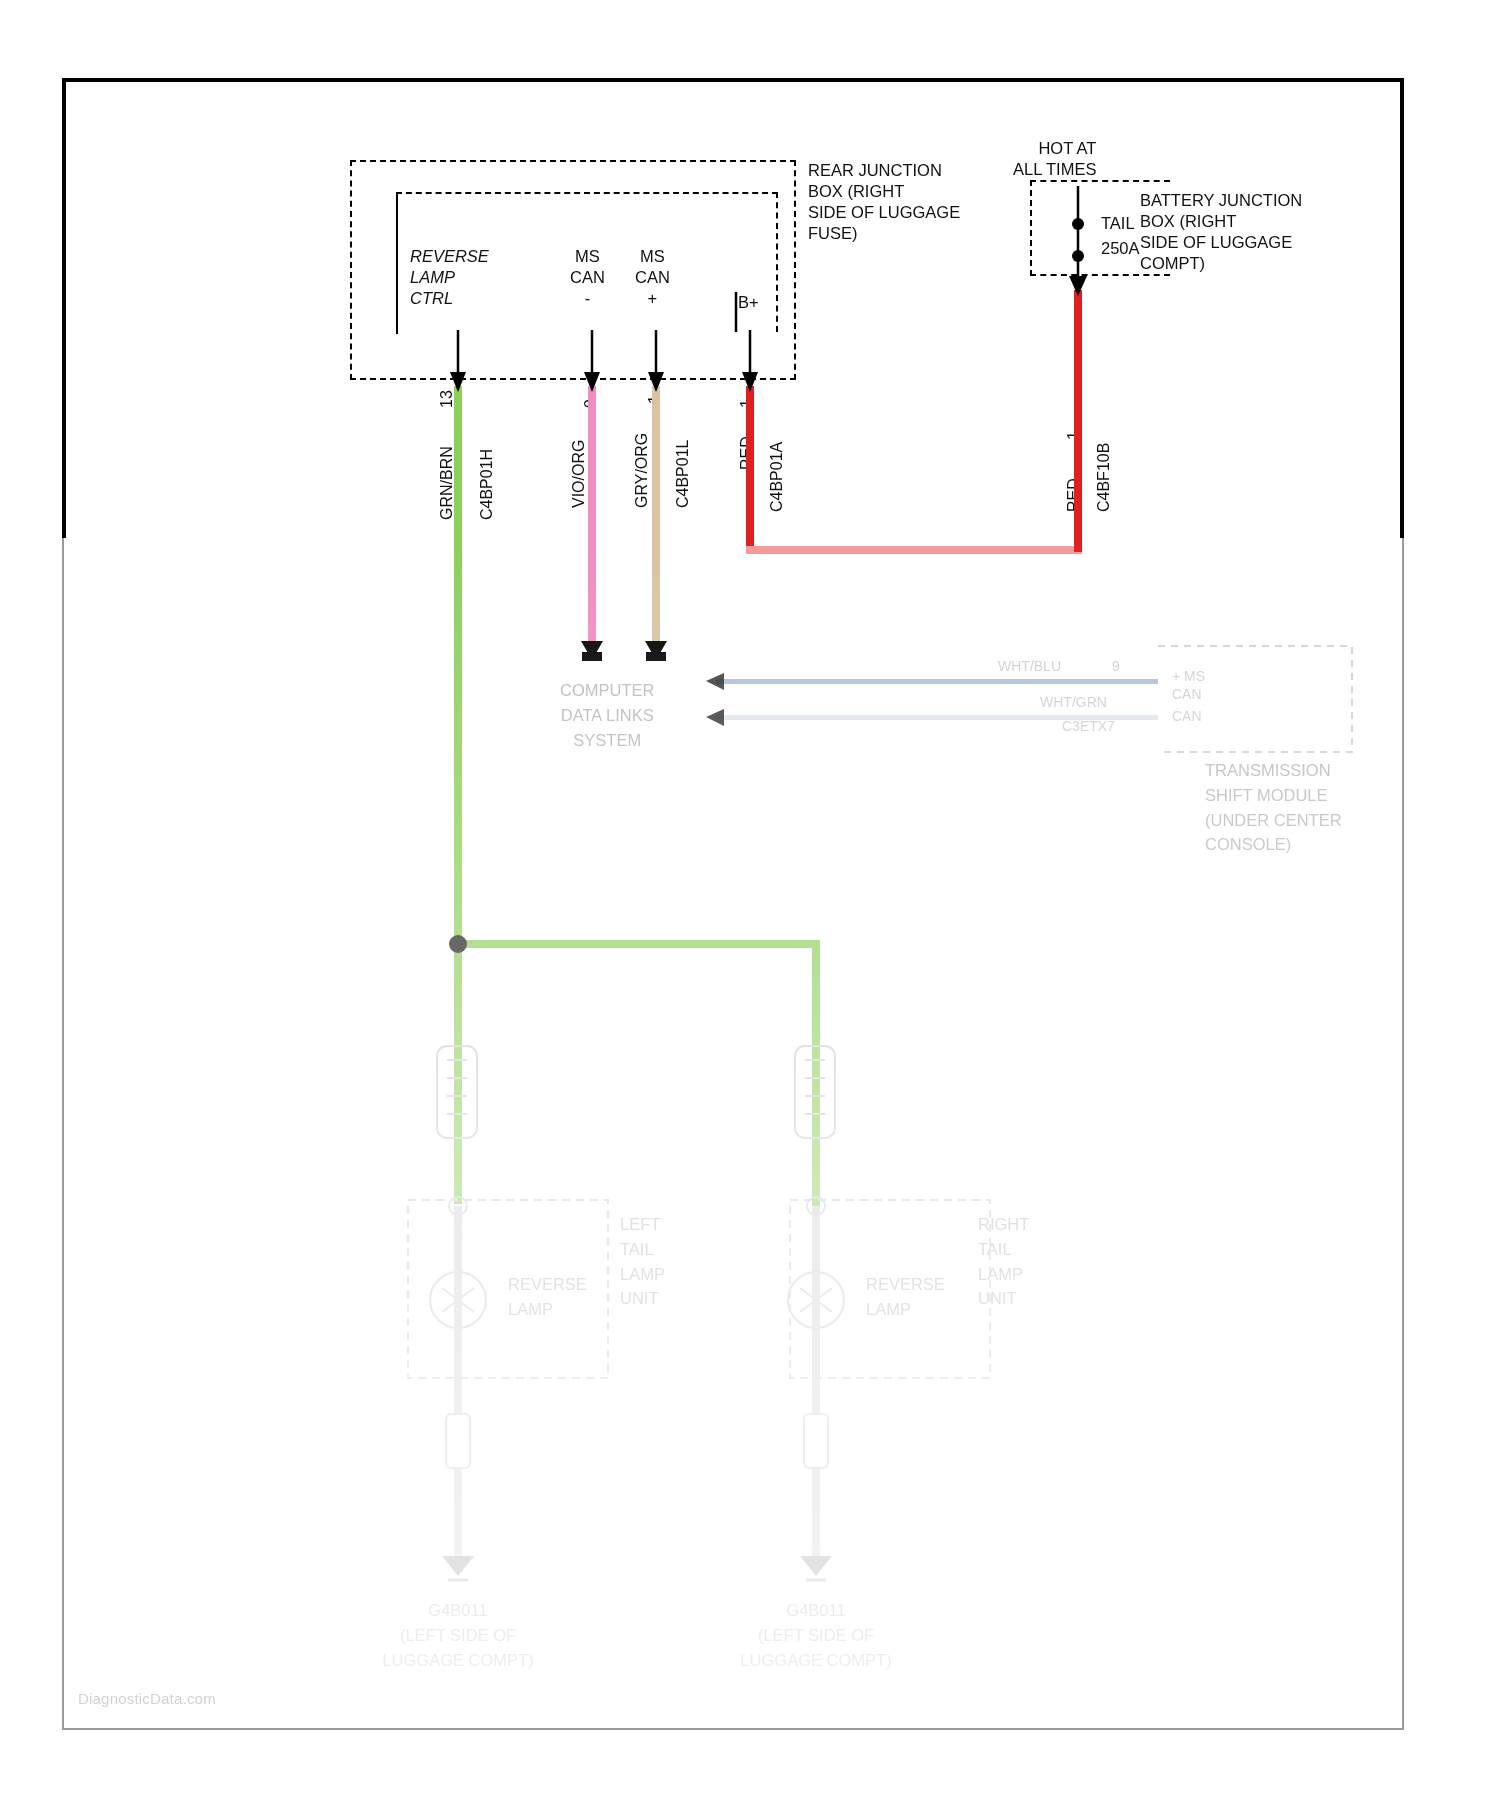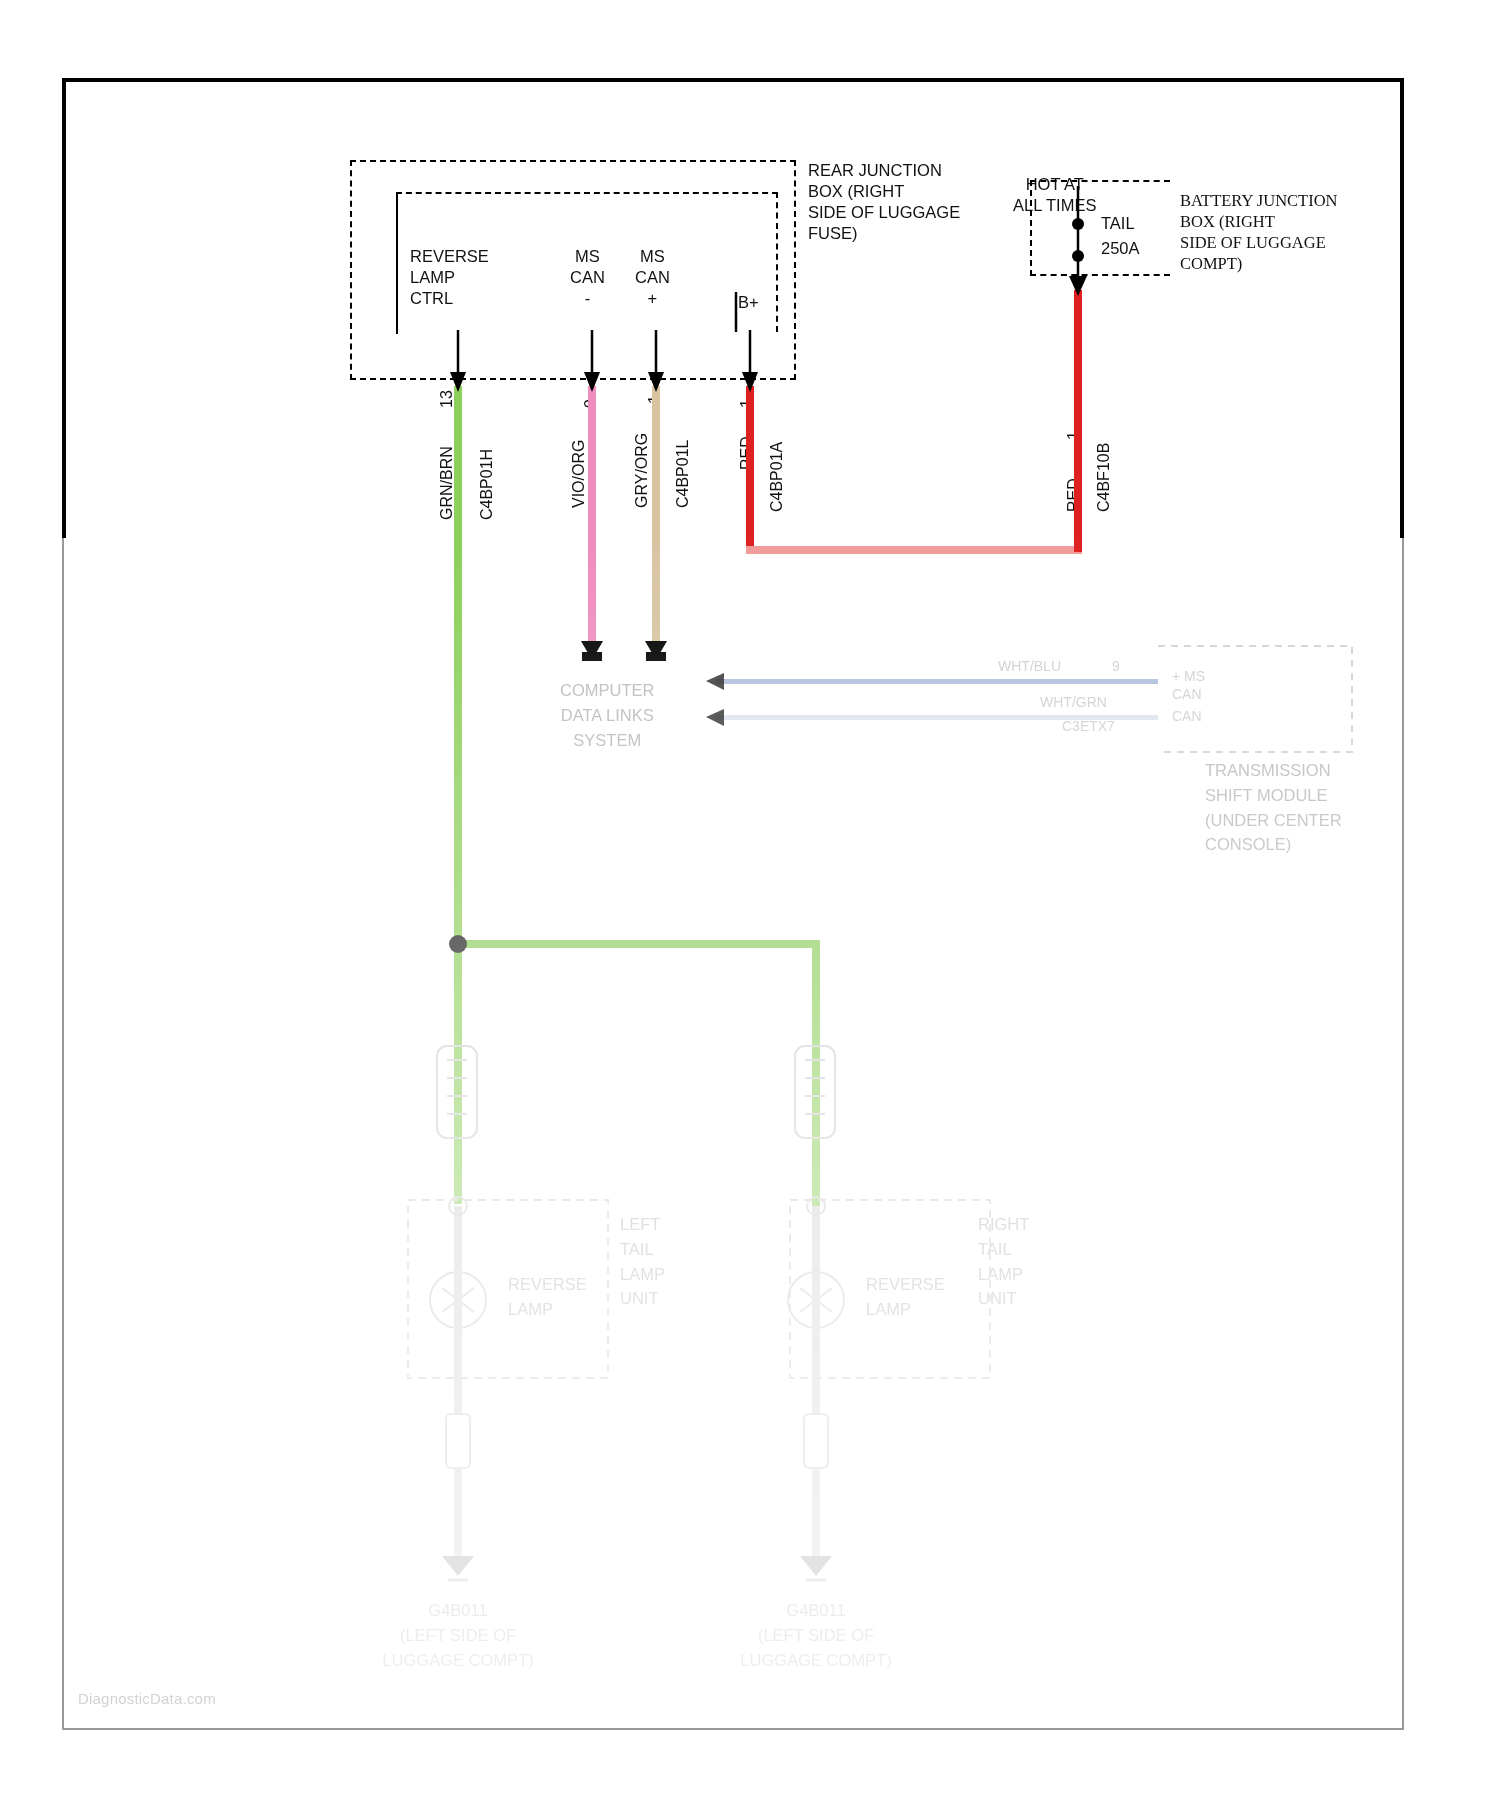--- a/index.html
+++ b/index.html
@@ -112,42 +112,42 @@
 
   <div class="outer-frame"></div>
   <div class="lower-frame"></div>
 
   <div class="dash" style="left:350px; top:160px; width:446px; height:220px;"></div>
   <div class="dash" style="left:396px; top:192px; width:382px; height:140px;"></div>
 
   <div style="position:absolute; left:398px; top:328px; width:378px; height:6px; background:#fff;"></div>
   <div class="solidline" style="left:396px; top:192px; width:2px; height:142px;"></div>
 
-  <div class="txt" style="left:410px; top:246px;">REVERSE
+  <div class="txt" style="left:410px; top:246px;font-style:italic;">REVERSE
 LAMP
 CTRL</div>
   <div class="txt" style="left:570px; top:246px; text-align:center;">MS
 CAN
 -</div>
   <div class="txt" style="left:635px; top:246px; text-align:center;">MS
 CAN
 +</div>
   <div class="txt" style="left:738px; top:292px;">B+</div>
 
   <div class="txt" style="left:808px; top:160px;">REAR JUNCTION
 BOX (RIGHT
 SIDE OF LUGGAGE
 FUSE)</div>
 
-  <div class="txt" style="left:1013px; top:138px; text-align:center;margin-top:36px;">HOT AT
+  <div class="txt" style="left:1013px; top:138px; text-align:right;">HOT AT
 ALL TIMES</div>
   <div class="dash" style="left:1030px; top:180px; width:140px; height:96px; border-right:none;"></div>
   <div class="txt" style="left:1101px; top:213px;">TAIL</div>
   <div class="txt" style="left:1101px; top:238px;">250A</div>
-  <div class="txt" style="left:1180px; top:190px;font-family:Liberation Serif, serif;">BATTERY JUNCTION
+  <div class="txt" style="left:1140px; top:190px;">BATTERY JUNCTION
 BOX (RIGHT
 SIDE OF LUGGAGE
 COMPT)</div>
 
   <div class="vert" style="left:438px; top:520px;">GRN/BRN</div>
   <div class="vert" style="left:438px; top:408px;">13</div>
   <div class="vert" style="left:478px; top:520px;">C4BP01H</div>
 
   <div class="vert" style="left:570px; top:508px;">VIO/ORG</div>
   <div class="vert" style="left:582px; top:408px;">9</div>

